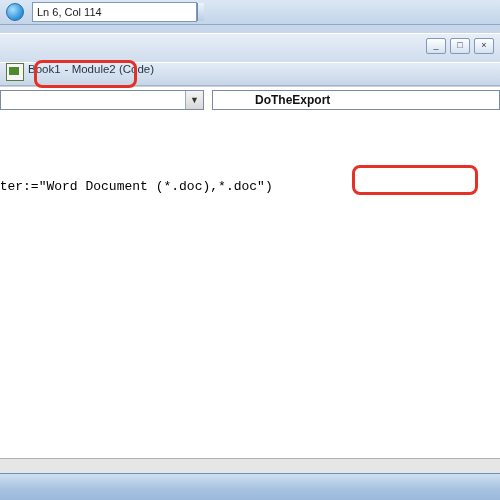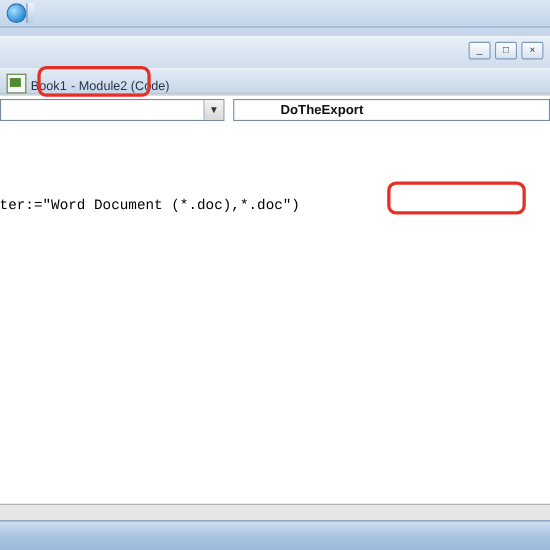--- a/index.html
+++ b/index.html
@@ -83,21 +83,21 @@
   .subheader {
     position: absolute;
     left: 0;
     top: 62px;
     width: 500px;
     height: 22px;
     background: linear-gradient(#e2ecf6,#c7d6e8);
     border-top: 1px solid #fff;
     border-bottom: 1px solid #9fb4cd;
     display: flex;
-    align-items: flex-end;
+    align-items: flex-start;
   }
   .excel-icon {
     width: 16px;
     height: 16px;
     margin-left: 6px;
     background: #f6f6f6;
     border: 1px solid #5a7a3c;
     position: relative;
   }
   .excel-icon::after {
@@ -217,20 +217,23 @@
     top: 165px;
     width: 120px;
     height: 24px;
   }
 </style>
 </head>
 <body>
 
 <div class="statusbar">
   <div class="status-icon"></div>
+  <div class="status-field">
+    <span>Ln 6, Col 114</span>
+  </div>
   <div class="status-handle"></div>
 </div>
 
 <div class="outer-panel"></div>
 <div class="outer-ctrls">
   <div class="winbtn-sm">_</div>
   <div class="winbtn-sm">□</div>
   <div class="winbtn-sm">×</div>
 </div>
 

